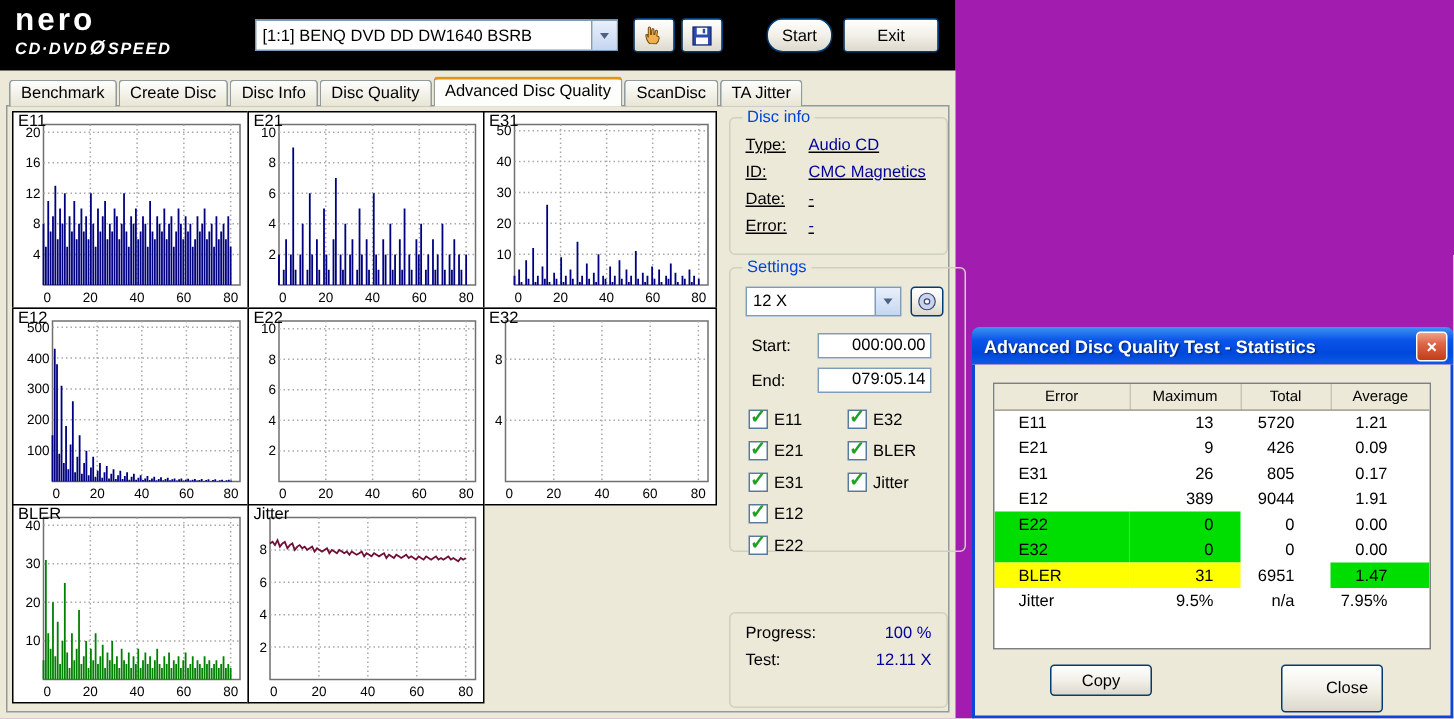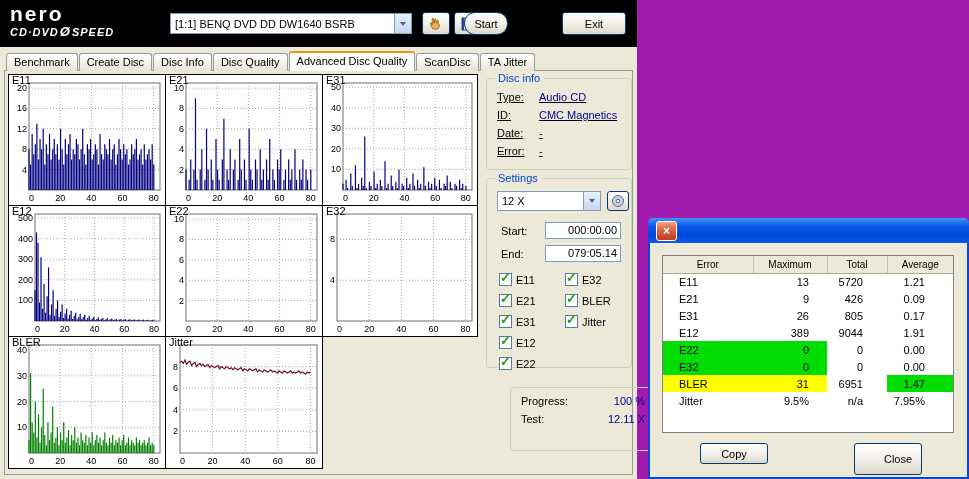--- a/index.html
+++ b/index.html
@@ -16,21 +16,21 @@
   .logo-sub { font-size:11px; font-style:italic; font-weight:bold; letter-spacing:1px; }
   .logo-glyph { font-size:13px; margin:0 1px; }
   .combo { background:#fff; border:1px solid #7f9db9; display:flex; align-items:center; }
   .drive-combo { position:absolute; left:170px; top:13px; width:242px; height:21px; }
   .combo-text { flex:1; padding-left:4px; white-space:nowrap; overflow:hidden; }
   .combo-btn { width:17px; height:100%; border-left:1px solid #7f9db9; background:linear-gradient(#e8f0fb,#c6d6f1); display:flex; align-items:center; justify-content:center; }
   .arr { width:0; height:0; border-left:3px solid transparent; border-right:3px solid transparent; border-top:4px solid #4d6185; }
   .xp-btn { background:linear-gradient(#ffffff,#f2f0e8 50%,#dcd8cc); border:1px solid #003c74; border-radius:3px; font-family:inherit; font-size:11px; color:#000; cursor:default; }
   .icon-btn { position:absolute; top:12px; width:28px; height:23px; display:flex; align-items:center; justify-content:center; }
   .hand-btn { left:422px; } .save-btn { left:454px; }
-  .start-btn { position:absolute; left:464px; top:12px; width:44px; height:23px;border-radius:11px; }
+  .start-btn { position:absolute; left:511px; top:12px; width:44px; height:23px;border-radius:11px; }
   .exit-btn  { position:absolute; left:562px; top:12px; width:64px; height:23px; }
 
   
   .tabbar { position:absolute; left:6px; top:51px; height:20px; display:flex; align-items:flex-end; z-index:3; }
   .tab { border:1px solid #919b9c; border-bottom:none; border-radius:3px 3px 0 0; padding:2px 7px; margin-right:1px; height:18px; background:linear-gradient(#fefefd,#e8e5d4); white-space:nowrap; }
   .tab.active { background:#fdfdfb; height:20px; border-top:2px solid #e5940e; padding-top:2px; }
   .tab-frame { position:absolute; left:4px; top:70px; width:629px; height:405px; border:1px solid #919b9c; background:#ece9d8; }
 
   
   .chart-panel { position:absolute; background:#fff; border:1px solid #000; overflow:hidden; }
@@ -46,37 +46,37 @@
   svg text.chart-label { font-size:11px; }
 
   
   .groupbox { position:absolute; border:1px solid #d0d0bf; border-radius:4px; }
   .gb-title { position:absolute; top:-7px; left:8px; background:#ece9d8; padding:0 3px; color:#0046d5; }
   .discinfo { left:486px; top:78px; width:146px; height:92px; }
   .info-rows { position:absolute; left:0; top:10px; right:0;text-decoration:underline; }
   .info-row { display:flex; padding:2px 0 2px 10px; height:18px; }
   .info-label { width:42px; }
   .info-value { color:#000099; }
-  .settings { left:486px; top:178px; width:146px; height:190px; }
+  .settings { left:486px; top:178px; width:158px; height:190px; }
   .speed-combo { position:absolute; left:10px; top:12px; width:104px; height:20px; }
   .refresh-btn { position:absolute; left:120px; top:12px; width:22px; height:20px; display:flex; align-items:center; justify-content:center; padding:0; }
   .lbl { position:absolute; }
   .start-lbl { left:14px; top:46px; }
   .end-lbl { left:14px; top:69px; }
   .field { position:absolute; left:58px; width:76px; height:17px; background:#fff; border:1px solid #7f9db9; text-align:right; padding:1px 3px 0 0; }
   .start-field { top:43px; }
   .end-field { top:66px; }
   .checks-left  { position:absolute; left:12px; top:90px; }
   .checks-right { position:absolute; left:78px; top:90px; }
   .check-row { display:flex; align-items:center; height:21px; }
   .cb { width:13px; height:13px; background:#fff; border:1px solid #5a7a9c; position:relative; margin-right:4px; flex:none; }
   .cb .mark { position:absolute; left:0px; top:-4px; color:#21a121; font-size:13px; font-weight:bold; }
   .class-panel { position:absolute; left:486px; top:374px; width:146px; height:28px; border:1px solid #d0d0bf; border-radius:4px; padding:3px; }
   .class-box { width:100%; height:100%; border:1px solid #569400; text-align:center; font-weight:bold; font-size:13px; line-height:18px; }
-  .progress-panel { position:absolute; left:486px; top:387px; width:146px; height:64px; border:1px solid #d0d0bf; border-radius:4px;margin-left:24px; }
+  .progress-panel { position:absolute; left:486px; top:408px; width:146px; height:64px; border:1px solid #d0d0bf; border-radius:4px; }
   .prog-rows { position:absolute; left:10px; right:10px; top:7px; }
   .prog-row { display:flex; justify-content:space-between; height:18px; }
   .prog-value { color:#000099; }
 
   
   .stats-win { position:absolute; left:648px; top:218px; width:321px; height:261px; }
   .titlebar { position:absolute; left:0; top:0; right:0; height:25px; border-radius:5px 5px 0 0;
               background:linear-gradient(#3d95f2,#0b54e9 35%,#0048dc 70%,#0d5be6);
               display:flex; align-items:center; padding:0 4px 0 8px; }
   .title-text { color:#fff; font-weight:bold; font-size:12px; text-shadow:1px 1px 1px #00287a; flex:1; white-space:nowrap; overflow:hidden; }
@@ -778,20 +778,21 @@
           <div class="prog-row">
             <span>Test:</span>
             <span class="prog-value">12.11 X</span>
           </div>
         </div>
     </div>
   </div>
 
   <div class="stats-win">
     <div class="titlebar">
+      <span class="title-text">Advanced Disc Quality Test - Statistics</span>
       <span class="close-btn">
           <span>×</span>
         </span>
     </div>
     <div class="win-body">
       <div class="stats-table-wrap">
         <table>
           <thead>
               <tr>
                 <th>Error</th>

